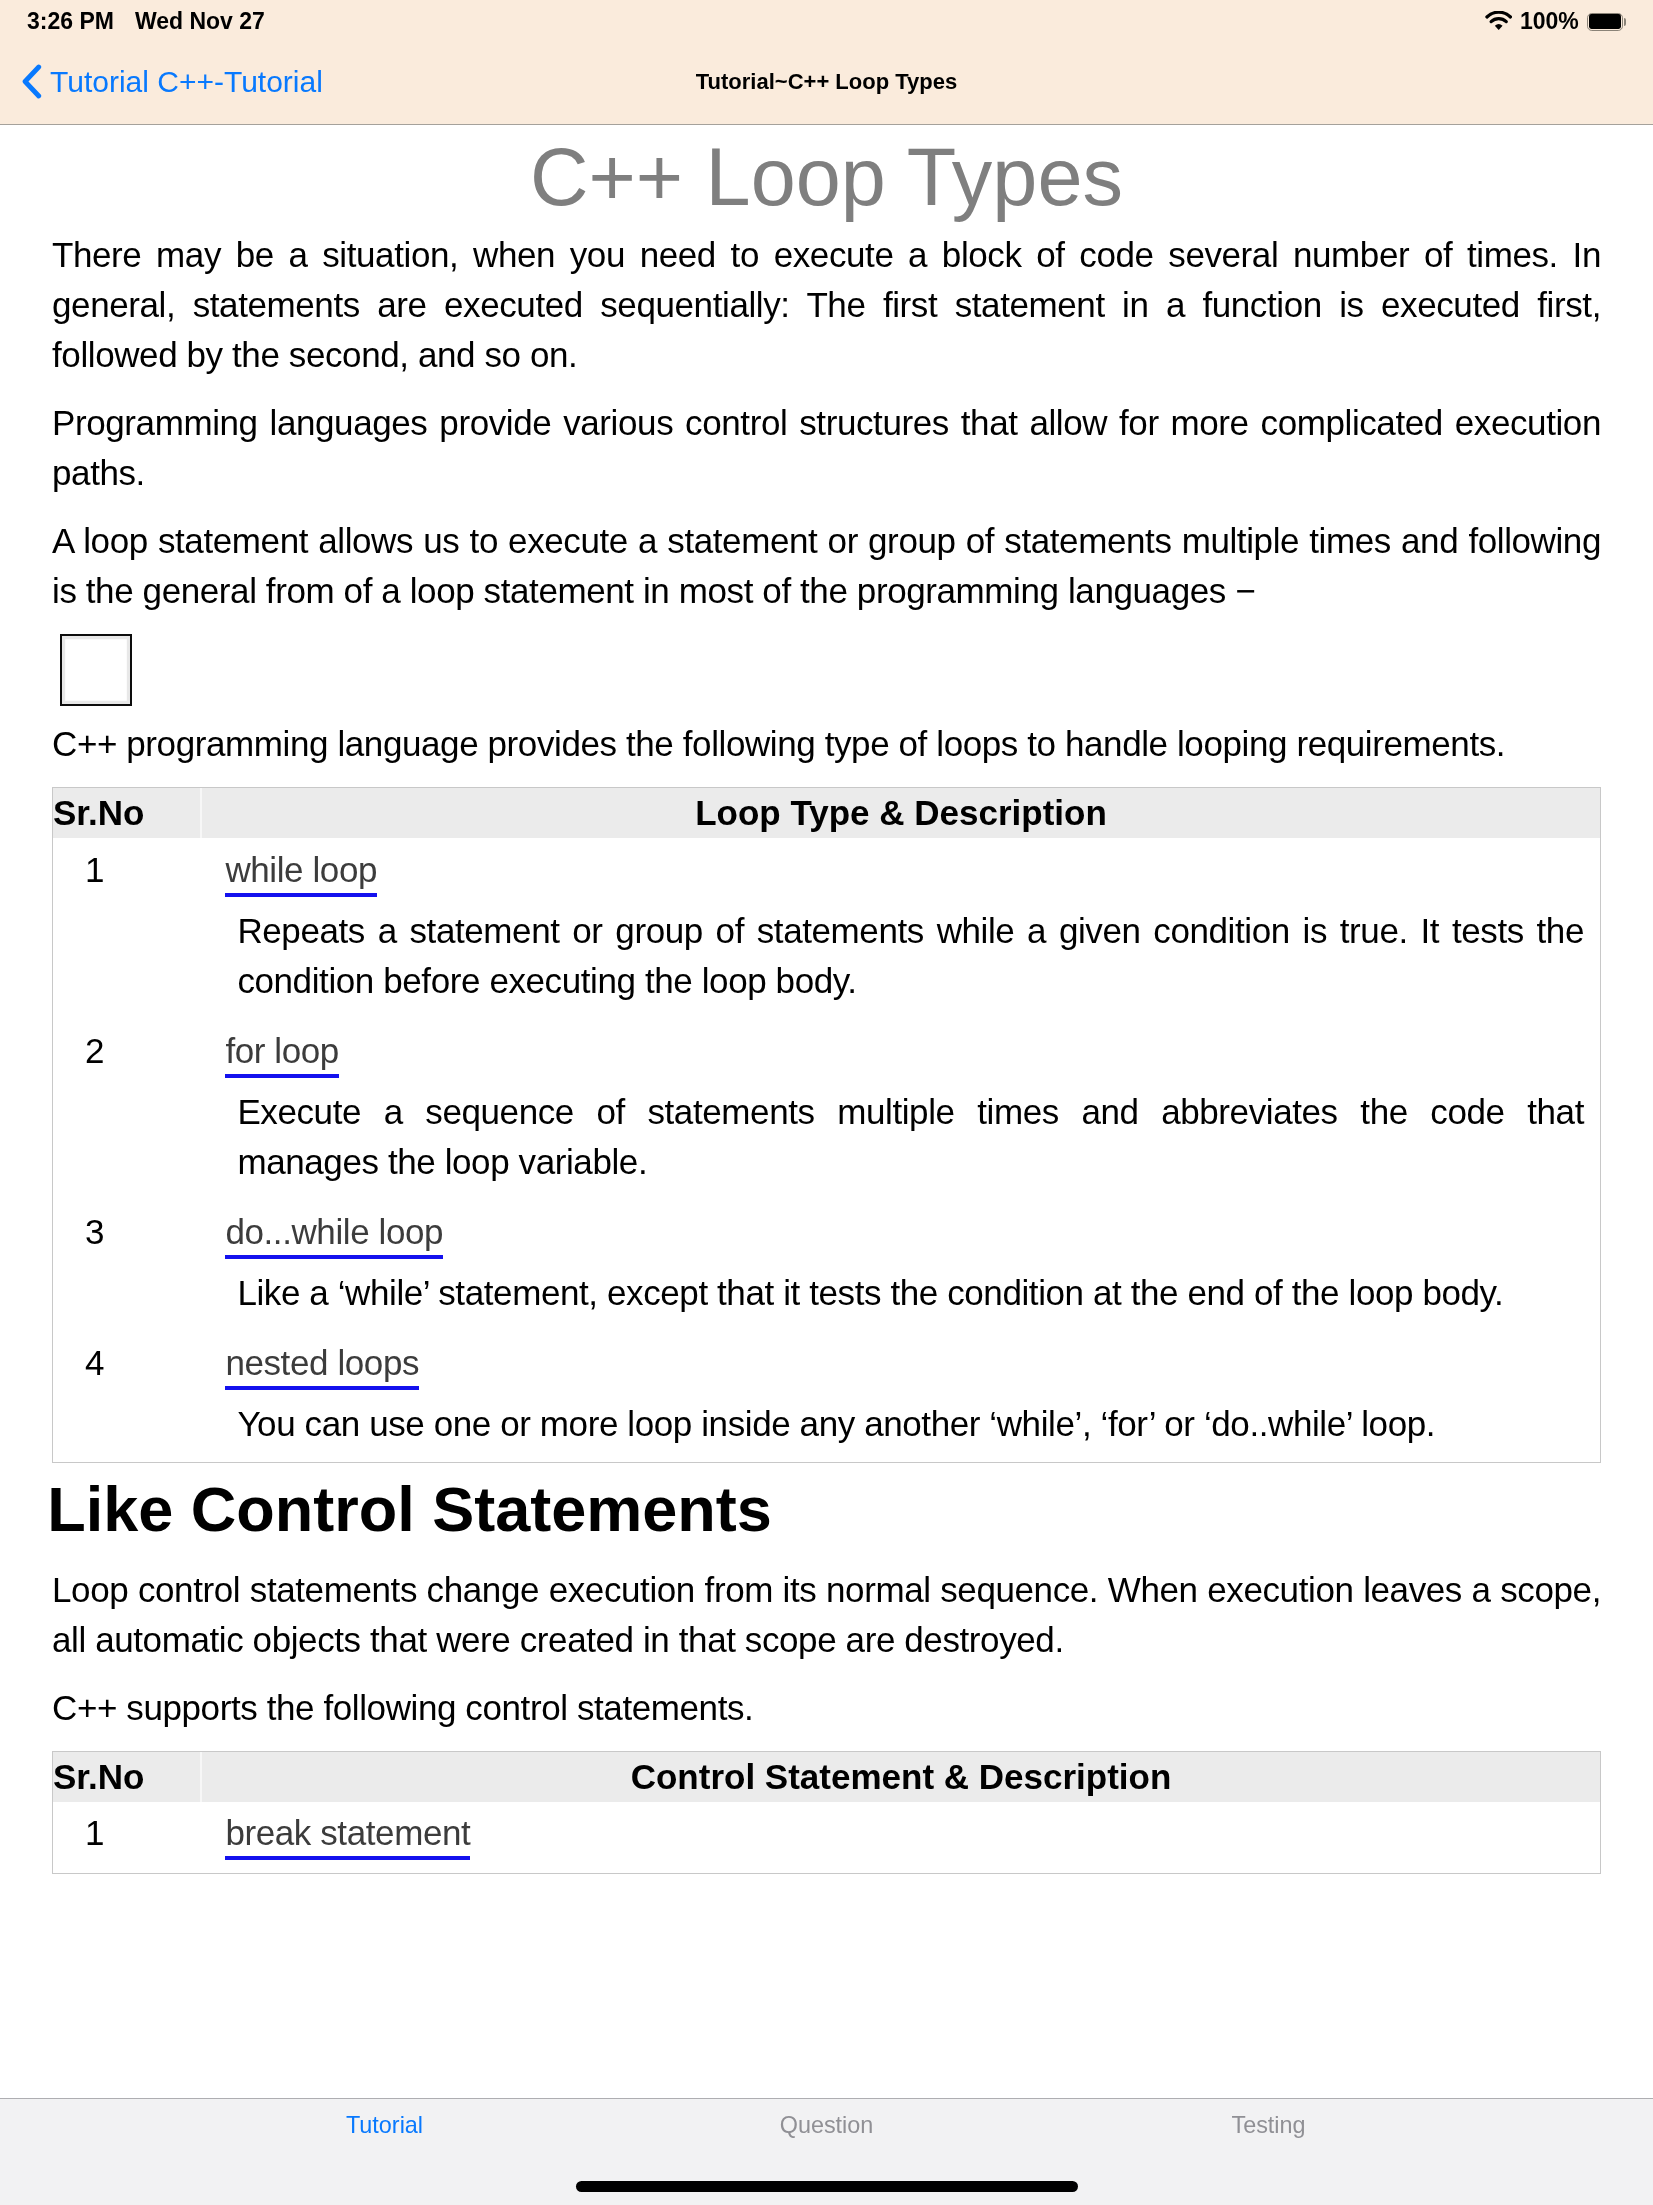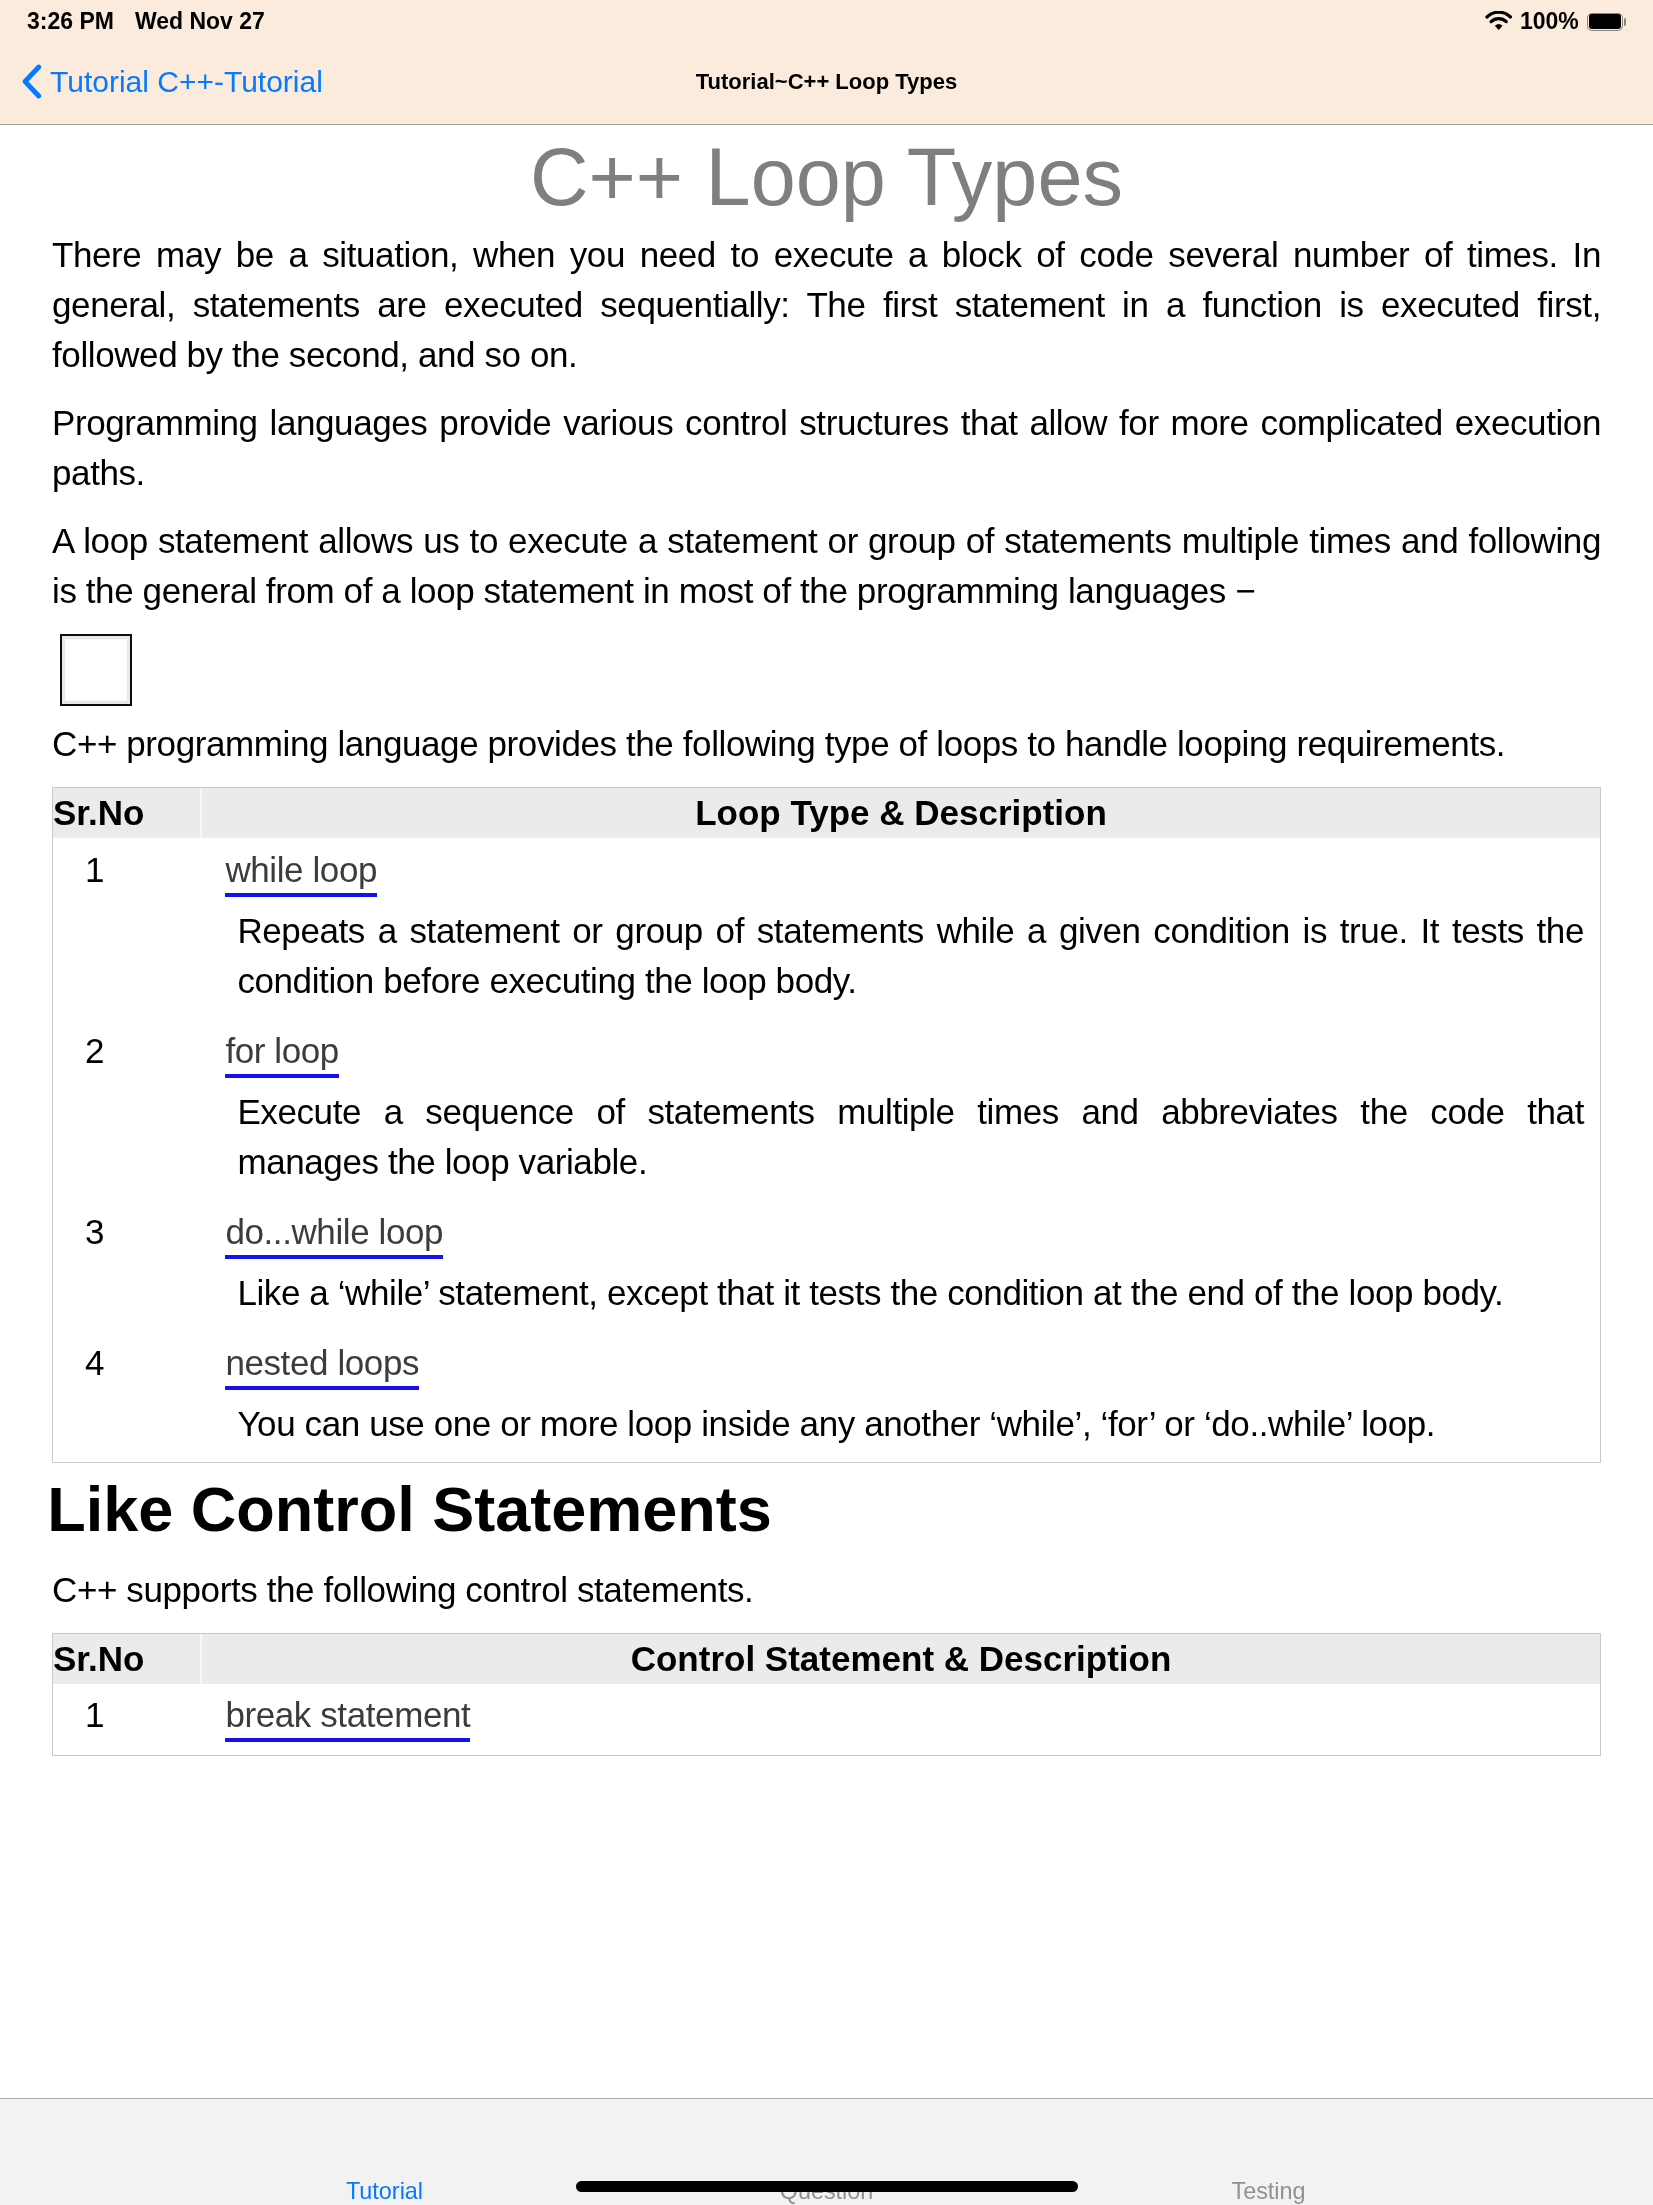--- a/index.html
+++ b/index.html
@@ -82,21 +82,21 @@
     letter-spacing:-0.4px;
   }
   h2.section-heading{
     font-size:63px;font-weight:700;color:#000;margin:9.7px 0 19.4px 0;line-height:1.15;
     margin-left:-4.8px;
   }
   
   .tab-bar{
     position:absolute;left:0;bottom:0;width:1653px;height:107px;
     background:#f2f2f3;border-top:1.6px solid #aeaeb2;box-sizing:border-box;
-    display:flex;justify-content:center;align-items:flex-end;padding-top:29px;
+    display:flex;justify-content:center;align-items:flex-start;padding-top:13px;
   }
   .tab-item{width:442px;text-align:center;font-size:23.4px;cursor:pointer;}
   .tab-item.active{color:#0879fe;}
   .tab-item.inactive{color:#909095;}
   .home-indicator{
     position:absolute;left:576px;bottom:13px;width:502px;height:11.3px;
     border-radius:6.5px;background:#000;
   }
 </style>
 </head>
@@ -181,20 +181,21 @@
       <td class="cell-desc">
         <a class="loop-link">nested loops</a>
         <p class="row-desc">You can use one or more loop inside any another ‘while’, ‘for’ or ‘do..while’ loop.</p>
       </td>
     </tr>
   </tbody>
     </table>
 
   <h2 class="section-heading">Like Control Statements</h2>
 
+  <p class="body-p">Loop control statements change execution from its normal sequence. When execution leaves a scope, all automatic objects that were created in that scope are destroyed.</p>
   <p class="body-p">C++ supports the following control statements.</p>
 
   <table class="tp-table">
     <tbody>
         <tr>
       <th class="th-srno">Sr.No</th>
       <th class="th-desc">Control Statement &amp; Description</th>
     </tr>
     <tr>
       <td class="cell-no">1</td>

